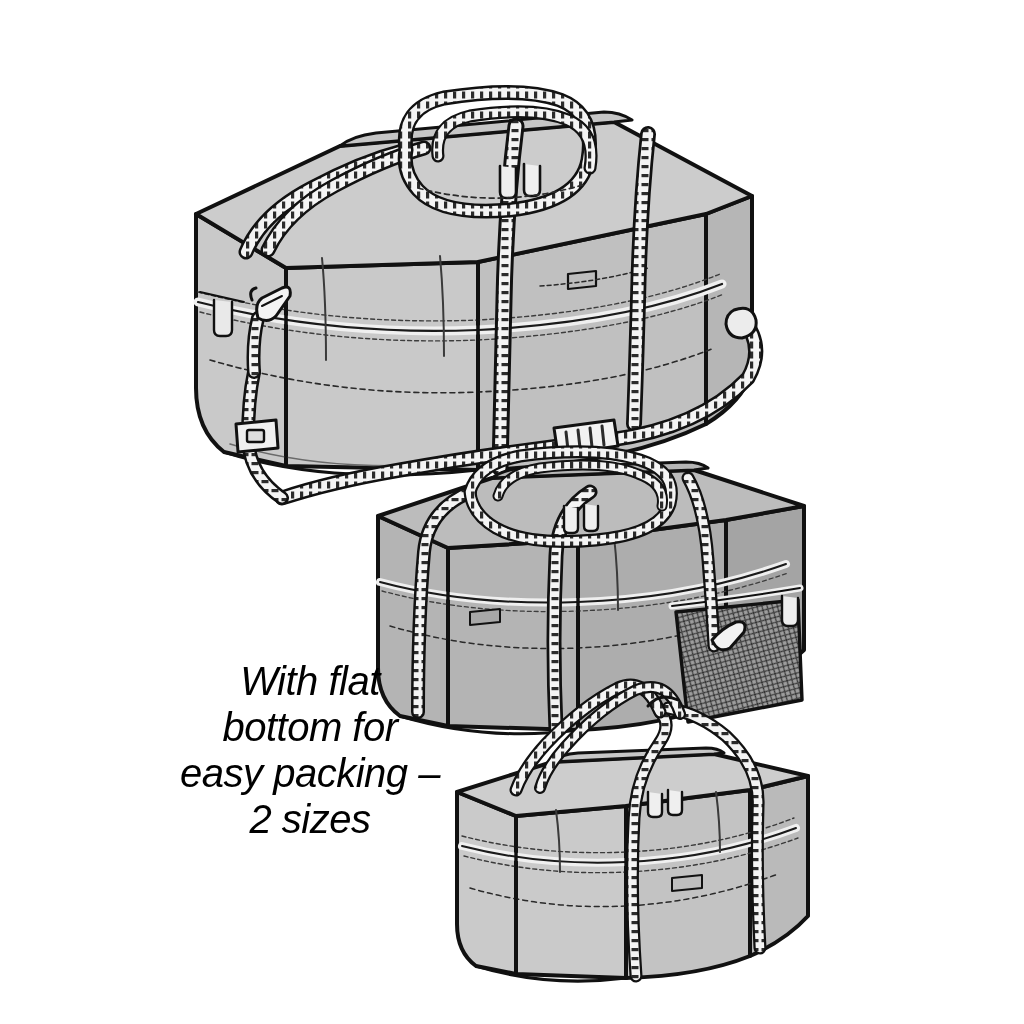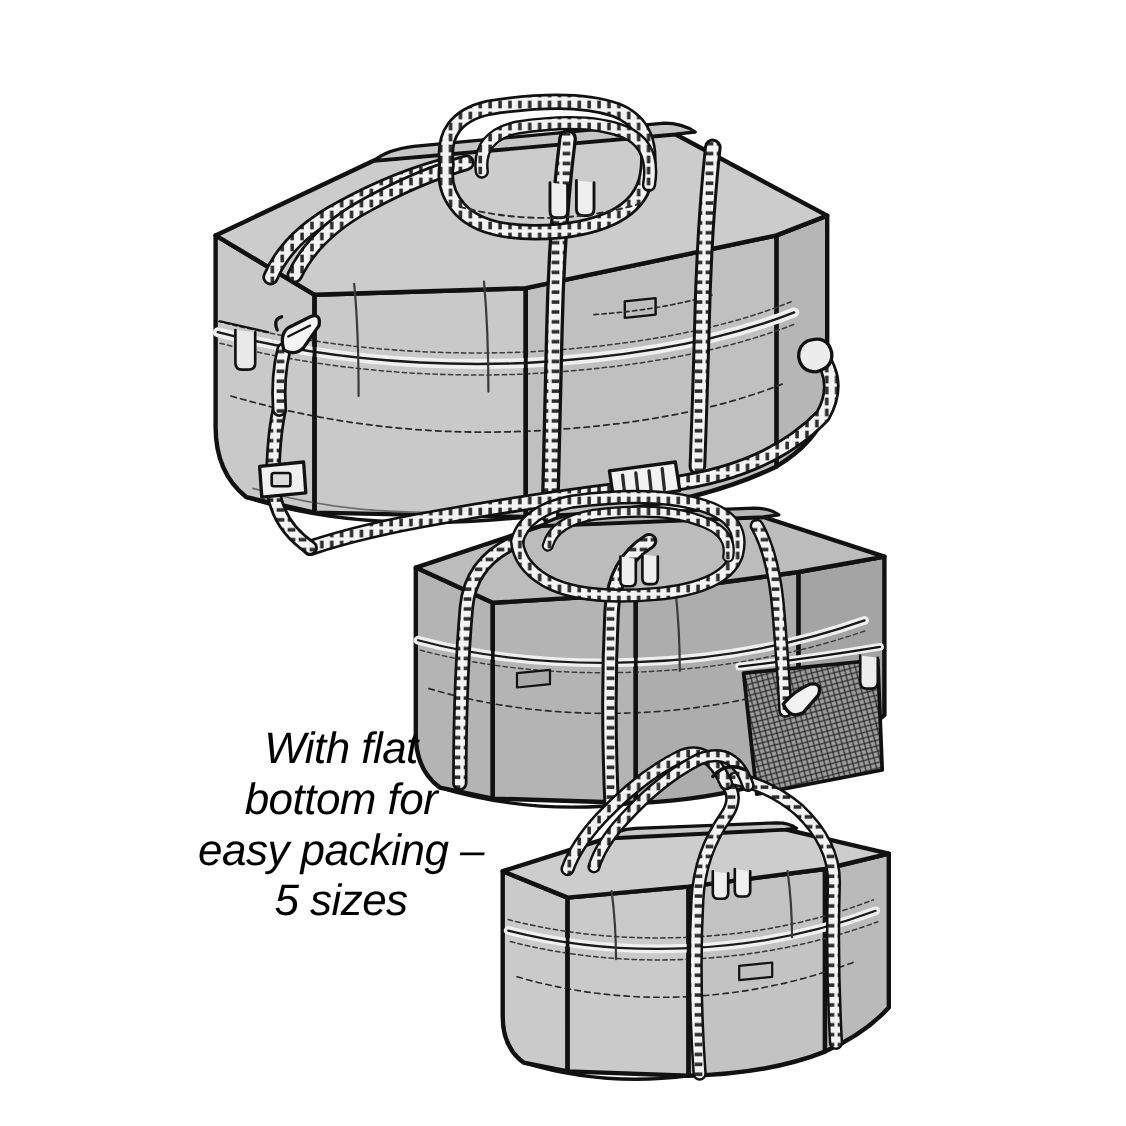--- a/index.html
+++ b/index.html
@@ -275,15 +275,15 @@
 
         <path d="M648 792 L648 812 Q648 817 653 817 L657 817 Q662 817 662 812 L662 794" fill="#efefef" stroke-width="2.4"></path>
         <path d="M668 790 L668 810 Q668 815 673 815 L677 815 Q682 815 682 810 L682 792" fill="#efefef" stroke-width="2.4"></path>
       </g>
     </g>
   </svg>
 
   <div class="caption">With flat
 bottom for
 easy packing –
-5 sizes</div>
+2 sizes</div>
 
 </div>
 
 </body></html>

